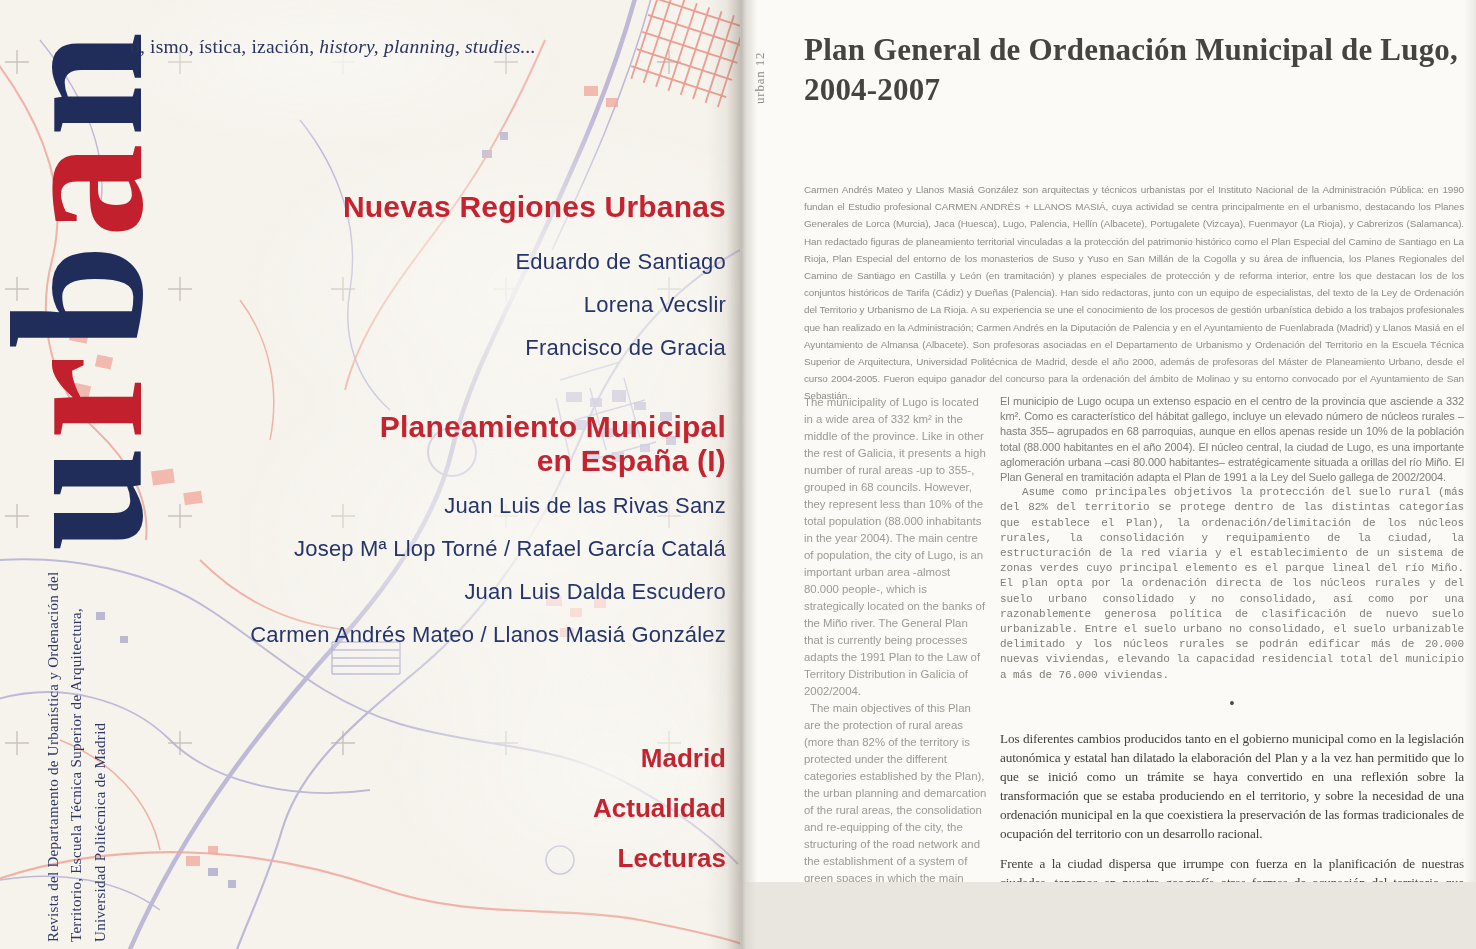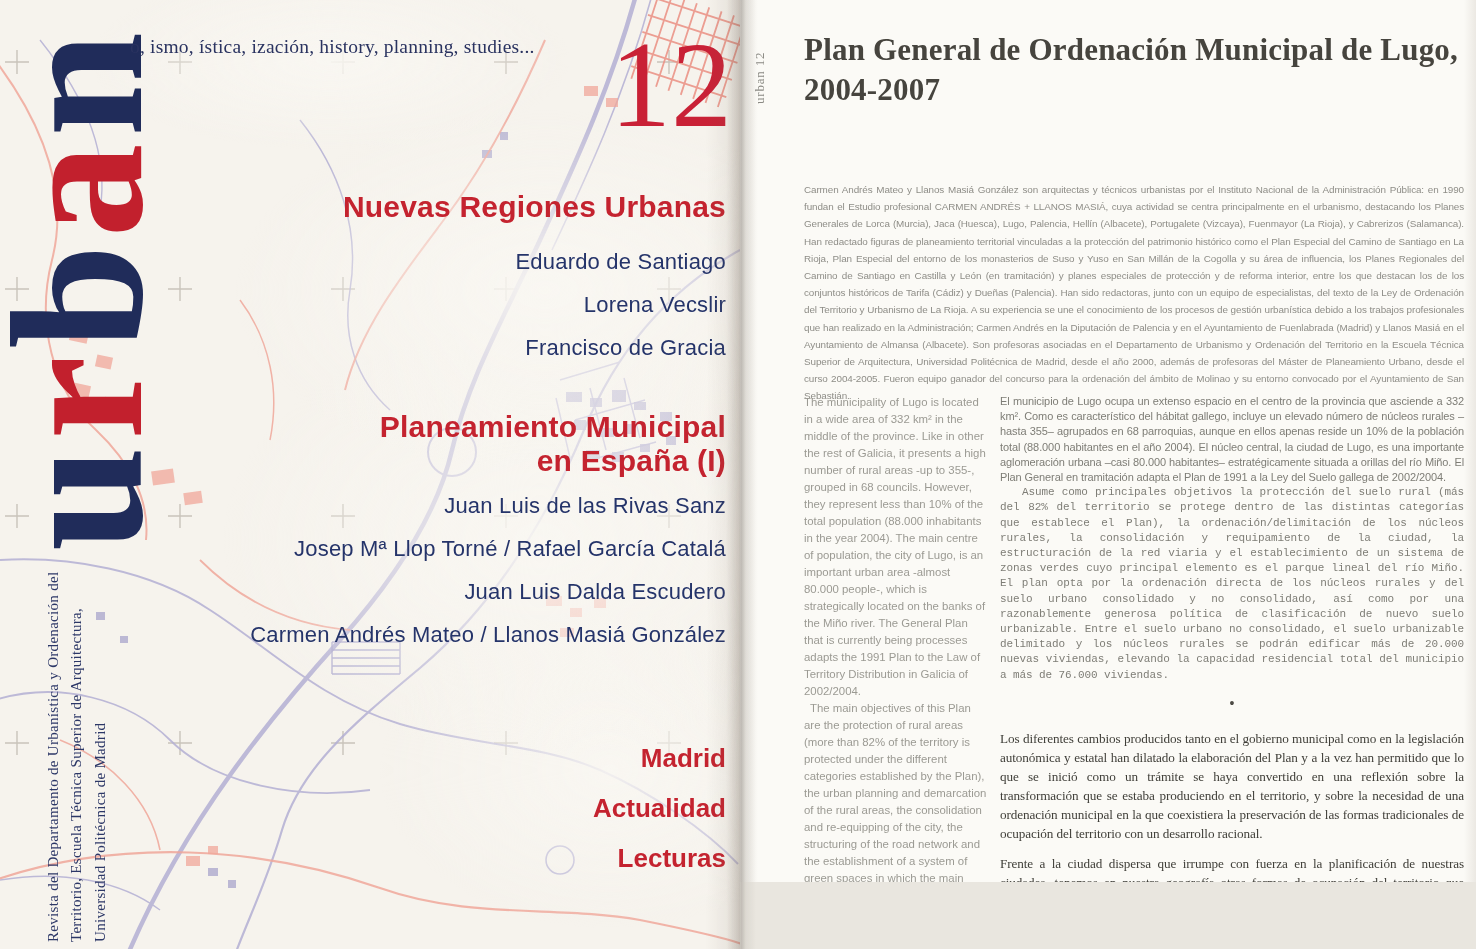--- a/index.html
+++ b/index.html
@@ -16,21 +16,21 @@
      radial-gradient(ellipse 320px 220px at 610px 770px, rgba(249,247,242,.88), rgba(249,247,242,0) 72%),
      radial-gradient(ellipse 320px 120px at 330px 60px, rgba(249,247,242,.9), rgba(249,247,242,0) 75%); }
 
   .masthead { position:absolute; left:2px; top:26px; width:152px; height:524px; z-index:2; }
   .masthead-word { position:absolute; left:50%; top:50%; transform:translate(-50%,-50%) rotate(-90deg);
      white-space:nowrap; font-family:"Liberation Serif", serif; font-weight:bold;
      font-size:188px; line-height:1; letter-spacing:7px; }
 
   .cover-tagline { position:absolute; left:130px; top:36px; z-index:2;
      font-family:"Liberation Serif", serif; font-size:19.5px; color:#2a3360; letter-spacing:.2px; }
-  .cover-tagline .it { }
+  .cover-tagline .it { font-style:italic; }
 
   .issue-number { position:absolute; right:8px; top:24px; z-index:2;
      font-family:"Liberation Serif", serif; font-size:122px; line-height:1; color:#c92136; }
 
   .cover-right { position:absolute; top:190px; right:14px; z-index:2; text-align:right;
      display:flex; flex-direction:column; align-items:flex-end; }
   .feature-title { font-size:30px; font-weight:bold; color:#c4232f; letter-spacing:.2px; line-height:1.15; }
   .feature-title.second { margin-top:30px; }
   .authors-1 { margin-top:26px; }
   .authors-2 { margin-top:16px; }
@@ -176,21 +176,20 @@
     <div class="masthead">
       <div class="masthead-word">
         
       <span class="masthead-letter" style="color: rgb(32, 44, 90);">u</span><span class="masthead-letter" style="color: rgb(194, 32, 45);">r</span><span class="masthead-letter" style="color: rgb(32, 44, 90);">b</span><span class="masthead-letter" style="color: rgb(194, 32, 45);">a</span><span class="masthead-letter" style="color: rgb(32, 44, 90);">n</span></div>
     </div>
 
     <div class="cover-tagline">
       <span>o, ismo, ística, ización, </span><span class="it">history, planning, studies...</span>
     </div>
 
-    <div class="issue-number">12</div>
 
     <div class="cover-right">
       <div class="feature-title">Nuevas Regiones Urbanas</div>
       <div class="authors-1">
 
       <div class="cover-author">Eduardo de Santiago</div>
           <div class="cover-author">Lorena Vecslir</div>
           <div class="cover-author">Francisco de Gracia</div>
         </div>
       <div class="feature-title second">Planeamiento Municipal</div>

